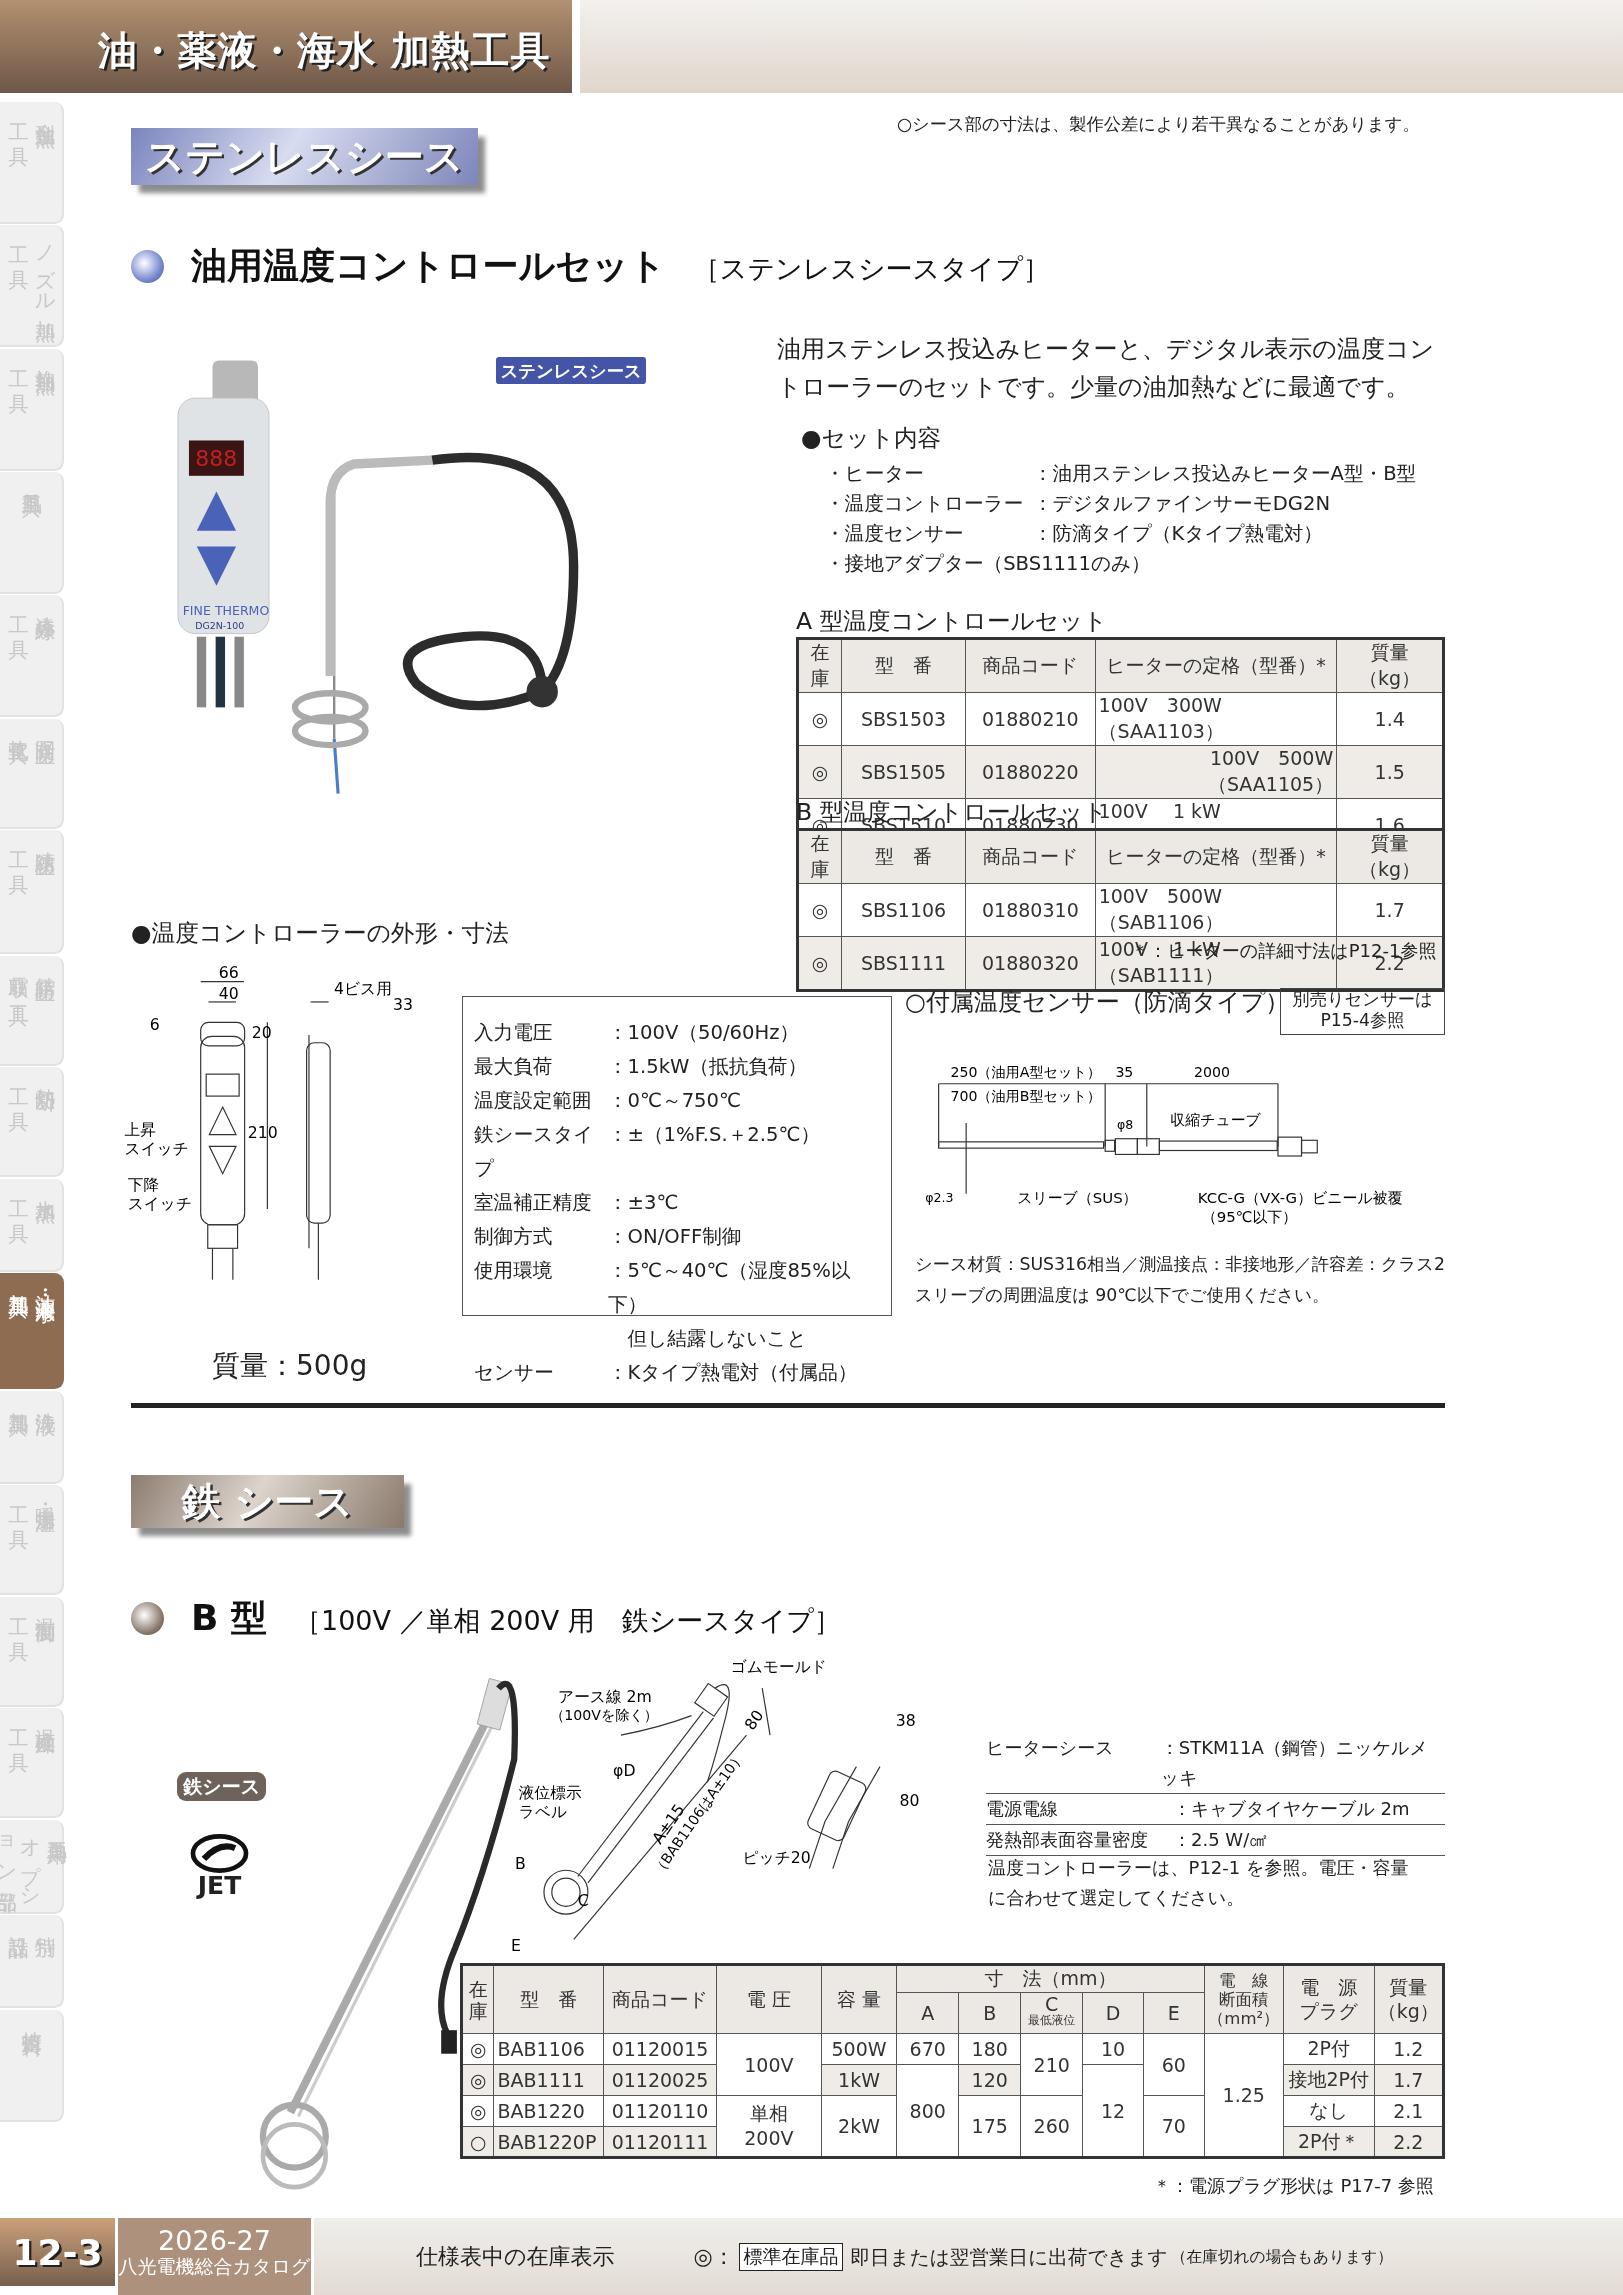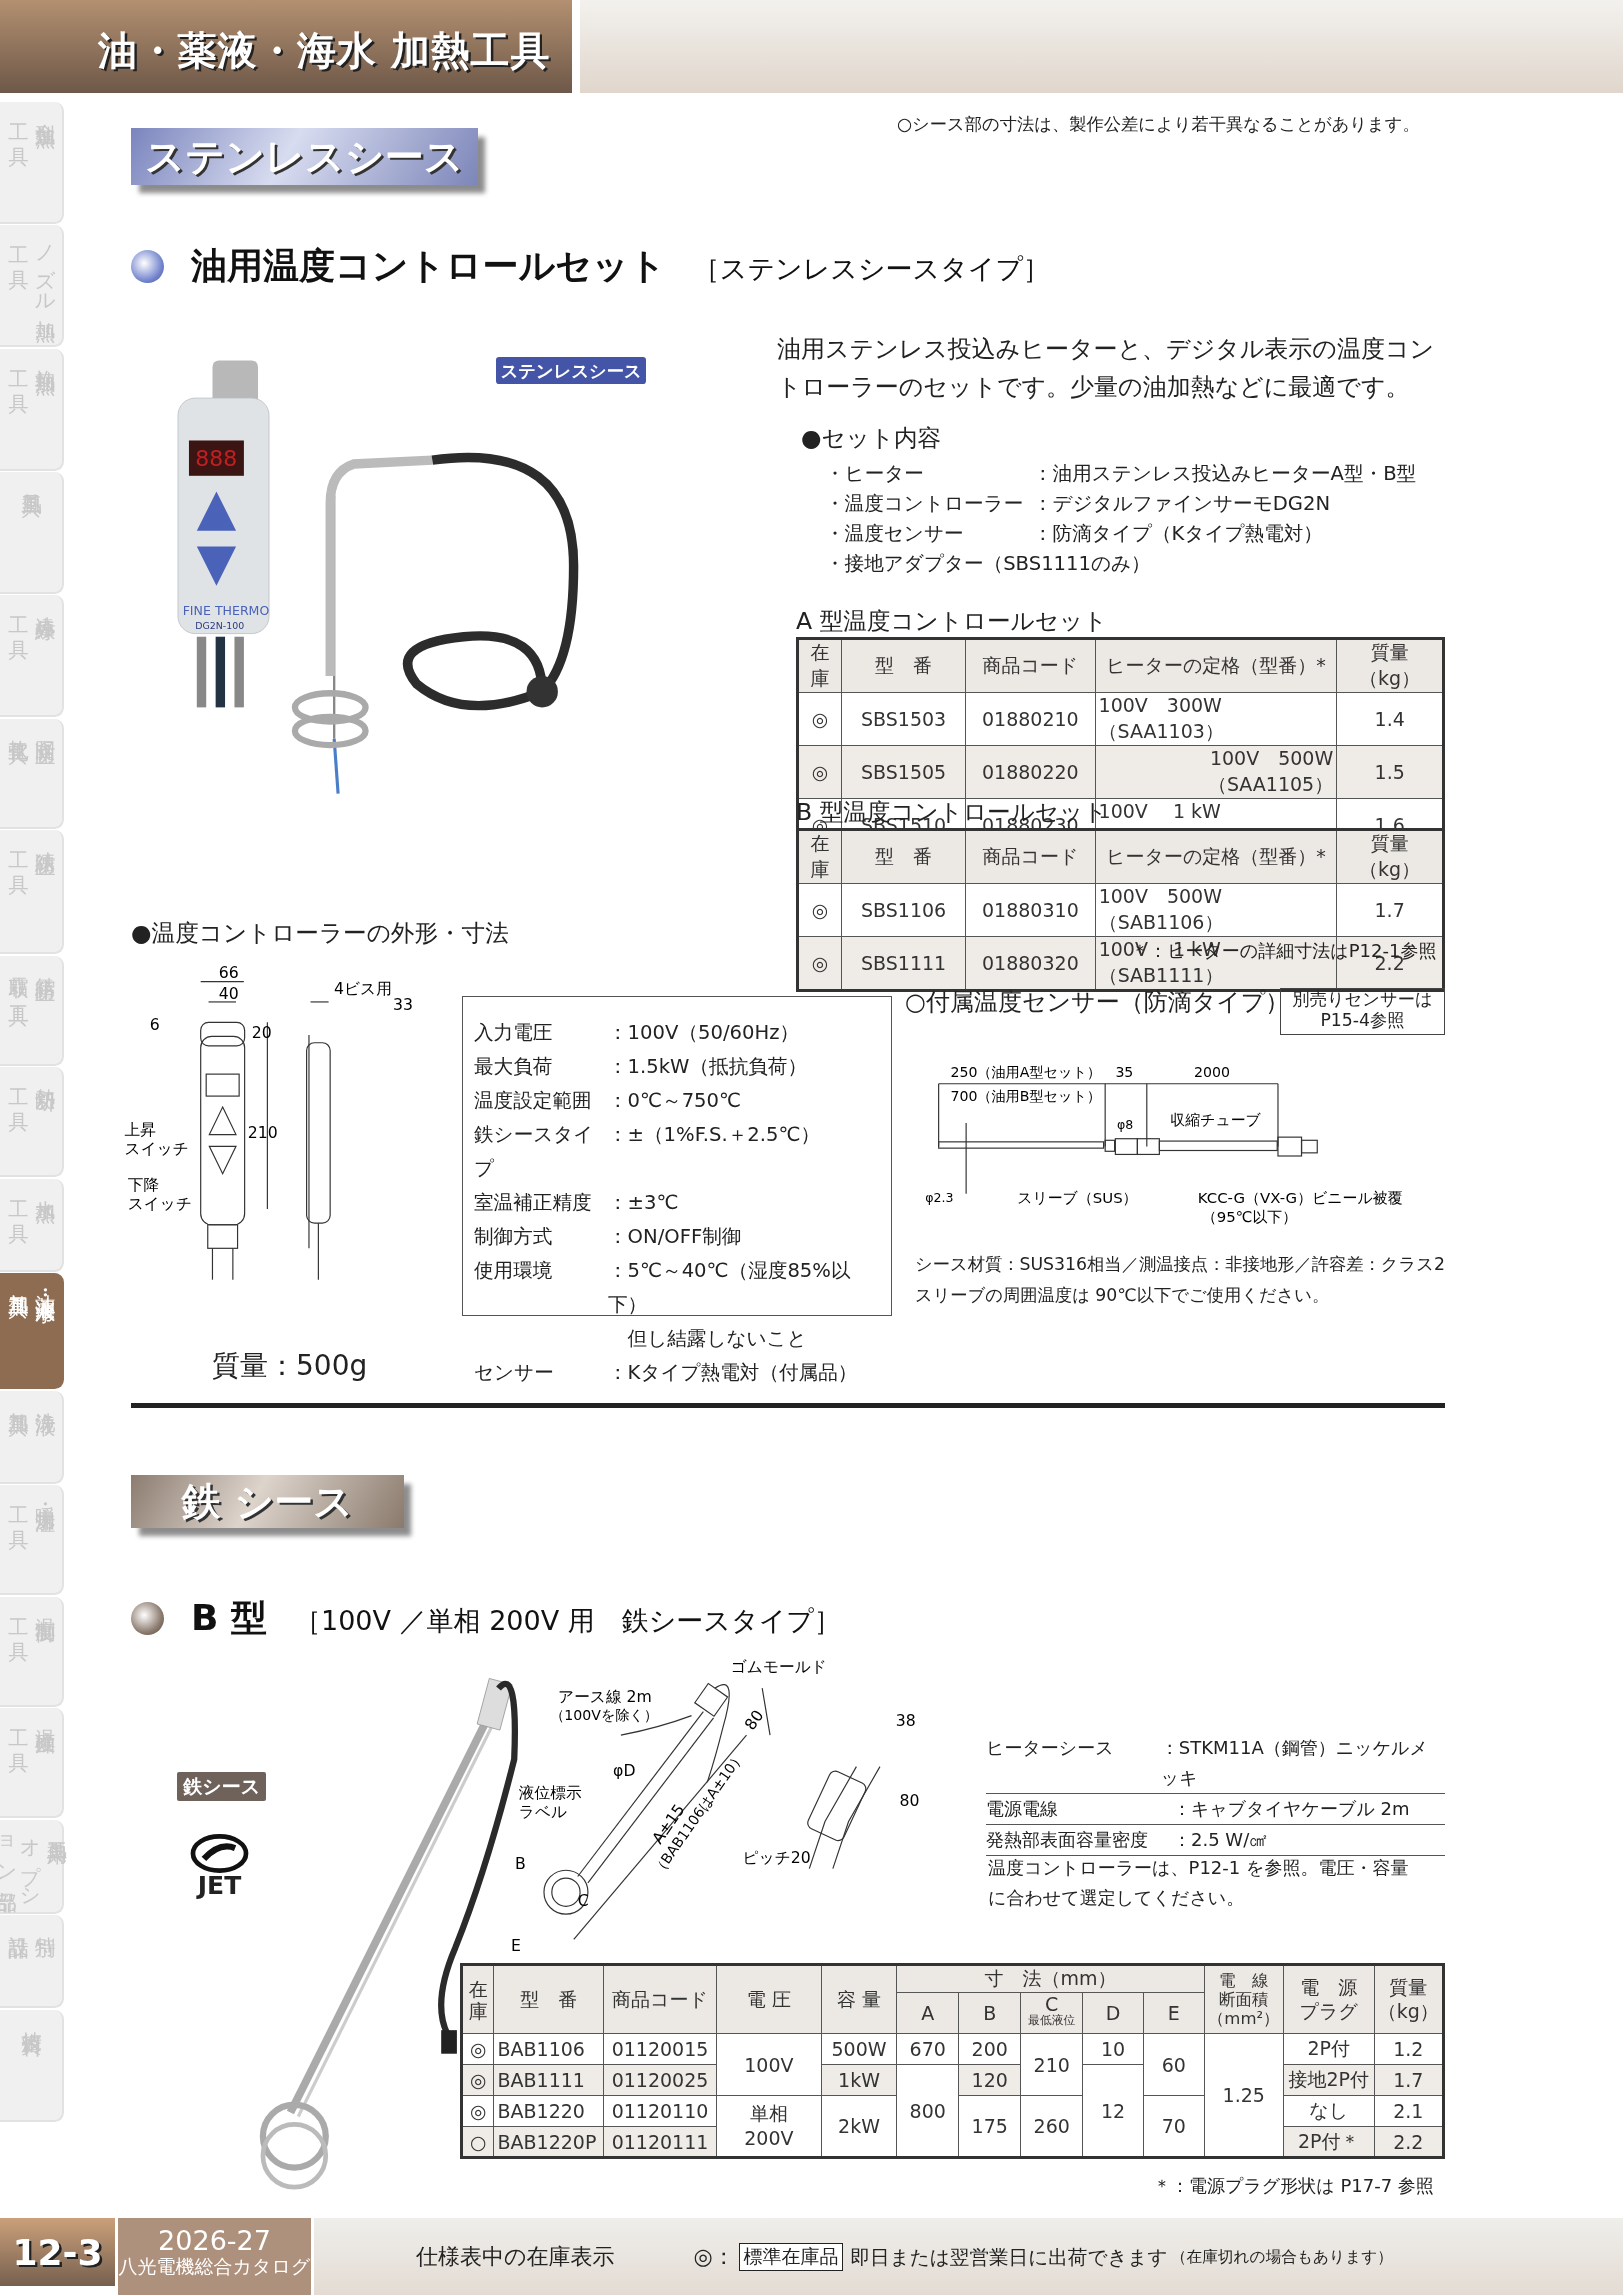--- a/index.html
+++ b/index.html
@@ -362,21 +362,21 @@
 
 <div id="badge2" class="badge">
     <span>鉄 シース</span>
   </div>
 <div class="sec-title" style="left:131px;top:1594px">
   <span class="dot" style="background:radial-gradient(circle at 40% 40%,#fff,#8f7e72 60%,#4e3f36)"></span>
   <span class="main">B 型</span>
   <span class="sub">［100V ／単相 200V 用　鉄シースタイプ］</span>
 </div>
 
-<div class="abs" style="left:177px;top:1772px;background:#6f625a;color:#fff;font-weight:bold;font-size:19px;padding:1.6px 6.3px;border-radius:2px">鉄シース</div>
+<div class="abs" style="left:177px;top:1772px;background:#6f625a;color:#fff;font-weight:bold;font-size:19px;padding:1.6px 6.3px;border-radius:9px">鉄シース</div>
 <div class="abs" style="left:188px;top:1834px;width:63px;height:63px;text-align:center">
   <svg width="63" height="39" viewBox="0 0 80 50">
       <ellipse cx="40" cy="25" rx="34" ry="22" fill="none" stroke="#111" stroke-width="6"></ellipse>
       <path d="M20 32 Q40 10 60 18" stroke="#111" stroke-width="8" fill="none"></path>
     </svg>
   <div style="font-weight:bold;font-size:25px;line-height:20.4px">JET</div>
 </div>
 <div class="abs" style="left:259px;top:1665px;width:267px;height:534px">
   <svg width="267" height="534" viewBox="0 0 340 680">
     <path d="M40 570 L300 50" stroke="#aaa" stroke-width="10"></path>
@@ -475,21 +475,21 @@
     <th style="width:64px">D</th>
     <th style="width:64px">E</th>
   </tr>
   <tr style="height:31px">
     <td>◎</td>
         <td style="text-align:left">BAB1106</td>
         <td>01120015</td>
     <td rowspan="2">100V</td>
     <td>500W</td>
         <td>670</td>
-        <td>200</td>
+        <td>180</td>
     <td rowspan="2">210</td>
     <td>10</td>
     <td rowspan="2">60</td>
     <td rowspan="4">1.25</td>
     <td>2P付</td>
         <td>1.2</td>
   </tr>
   <tr style="height:31px" class="shade">
     <td>◎</td>
         <td style="text-align:left">BAB1111</td>

